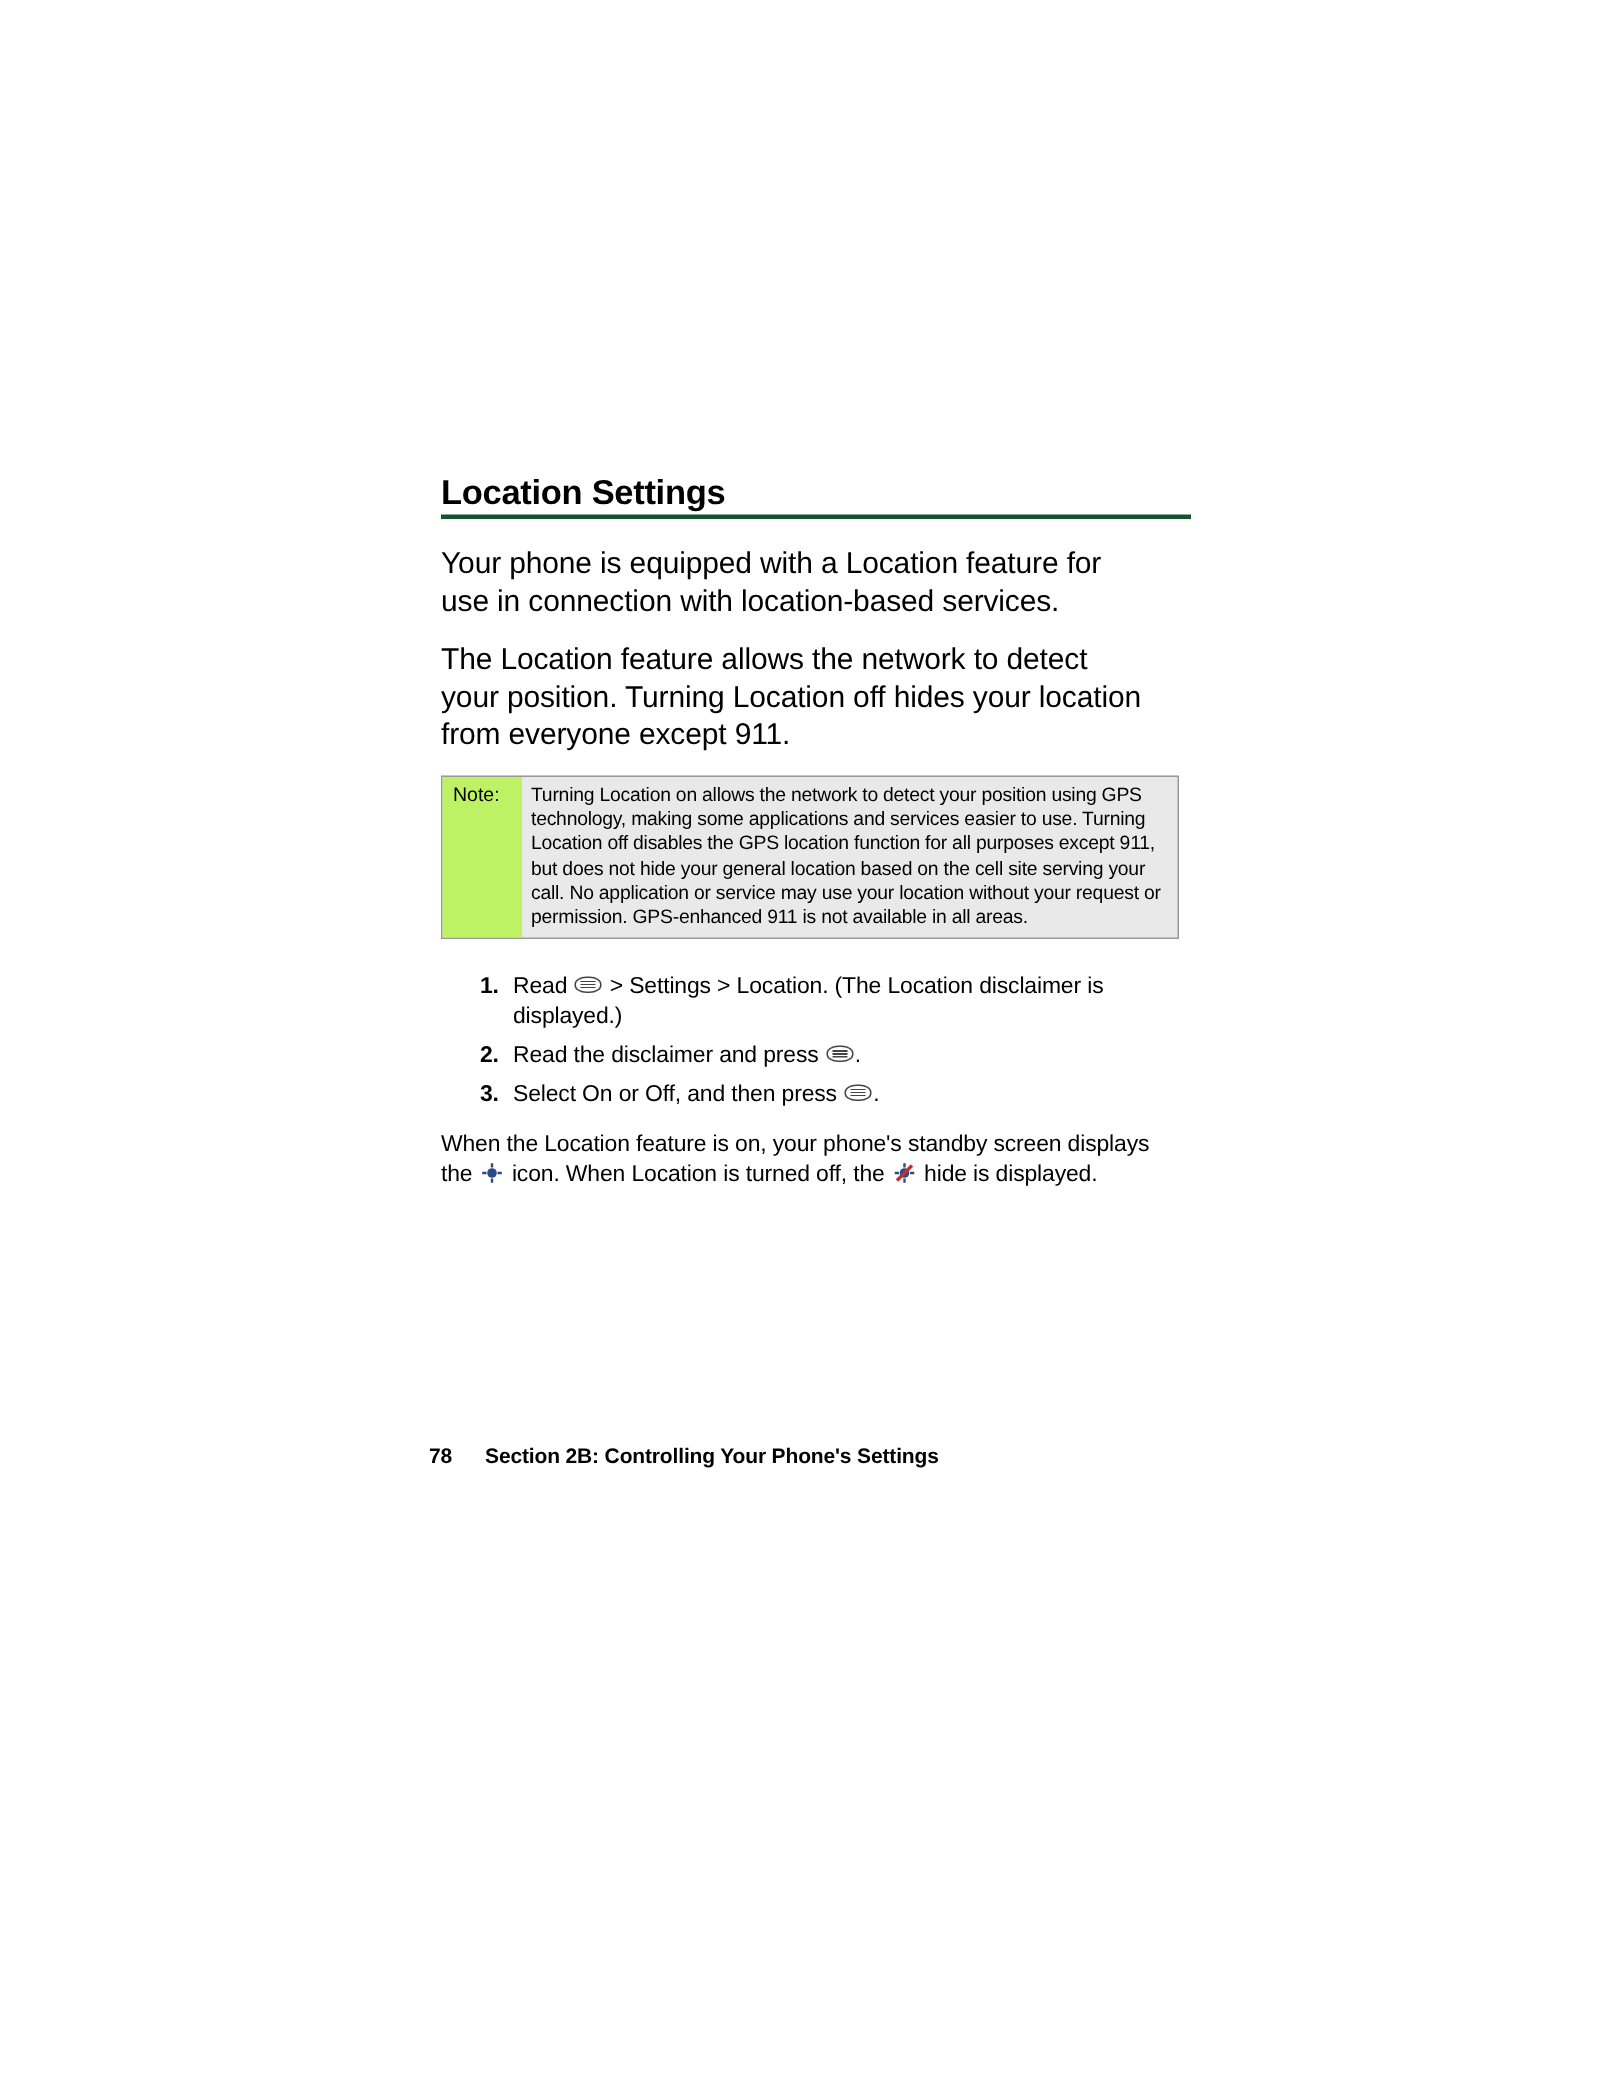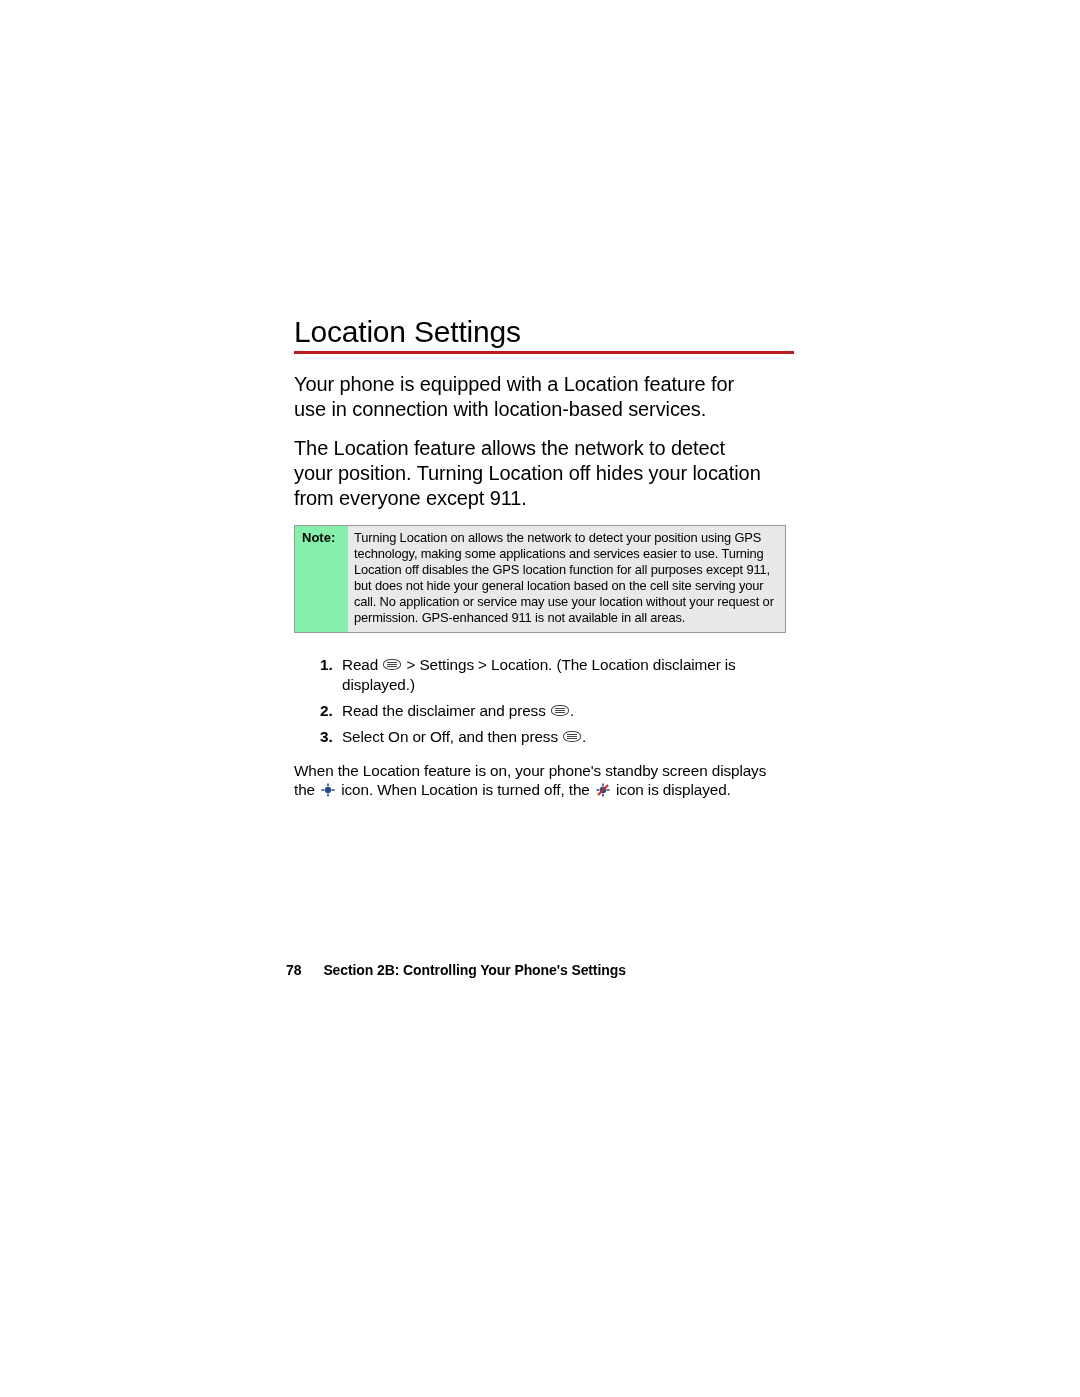--- a/index.html
+++ b/index.html
@@ -11,46 +11,46 @@
       color: #000;
       position: relative;
     }
     .page {
       position: absolute;
       left: 294px;
       top: 316px;
       width: 500px;
     }
     .heading {
-      font-size: 30px;
-      font-weight: 400;
+      font-size: 23px;
+      font-weight: 700;
       letter-spacing: -0.2px;
       padding-bottom: 3px;
-      border-bottom: 3px solid #b91c1c;
+      border-bottom: 3px solid #14532d;
       margin-bottom: 18px;
       line-height: 1.05;
     }
     .body-para {
       font-size: 20px;
       line-height: 1.25;
       margin-bottom: 14px;
       letter-spacing: -0.1px;
       max-width: 470px;
     }
     .note-box {
       border: 0.5px solid #999;
       background: #e9e9e9;
       display: flex;
       margin-bottom: 22px;
       margin-top: 8px;
       max-width: 492px;
     }
     .note-label {
-      background: #86efac;
-      font-weight: 700;
+      background: #bef264;
+      font-weight: 400;
       font-size: 13px;
       padding: 4px 8px 4px 7px;
       min-width: 53px;
     }
     .note-text {
       font-size: 12.9px;
       line-height: 1.25;
       padding: 4px 10px 6px 6px;
       letter-spacing: -0.15px;
     }
@@ -172,20 +172,20 @@
       </svg>
     </span><span> icon. When Location is turned off, the </span><span class="loc-off-icon">
       <svg width="14" height="14" viewBox="0 0 14 14">
         <circle cx="7" cy="7" r="3.2" fill="#2a4a8a"></circle>
         <line x1="7" y1="0.5" x2="7" y2="3.3" stroke="#2a4a8a" stroke-width="1.6"></line>
         <line x1="7" y1="10.7" x2="7" y2="13.5" stroke="#2a4a8a" stroke-width="1.6"></line>
         <line x1="0.5" y1="7" x2="3.3" y2="7" stroke="#2a4a8a" stroke-width="1.6"></line>
         <line x1="10.7" y1="7" x2="13.5" y2="7" stroke="#2a4a8a" stroke-width="1.6"></line>
         <line x1="2" y1="12" x2="12" y2="2" stroke="#c03030" stroke-width="2.2"></line>
       </svg>
-    </span><span> icon is displayed.</span>
+    </span><span> hide is displayed.</span>
   </p>
 
 </div>
 
 <div class="footer">
   <span class="footer-num">78</span><span>Section 2B: Controlling Your Phone's Settings</span>
 </div>
 
 </body></html>

